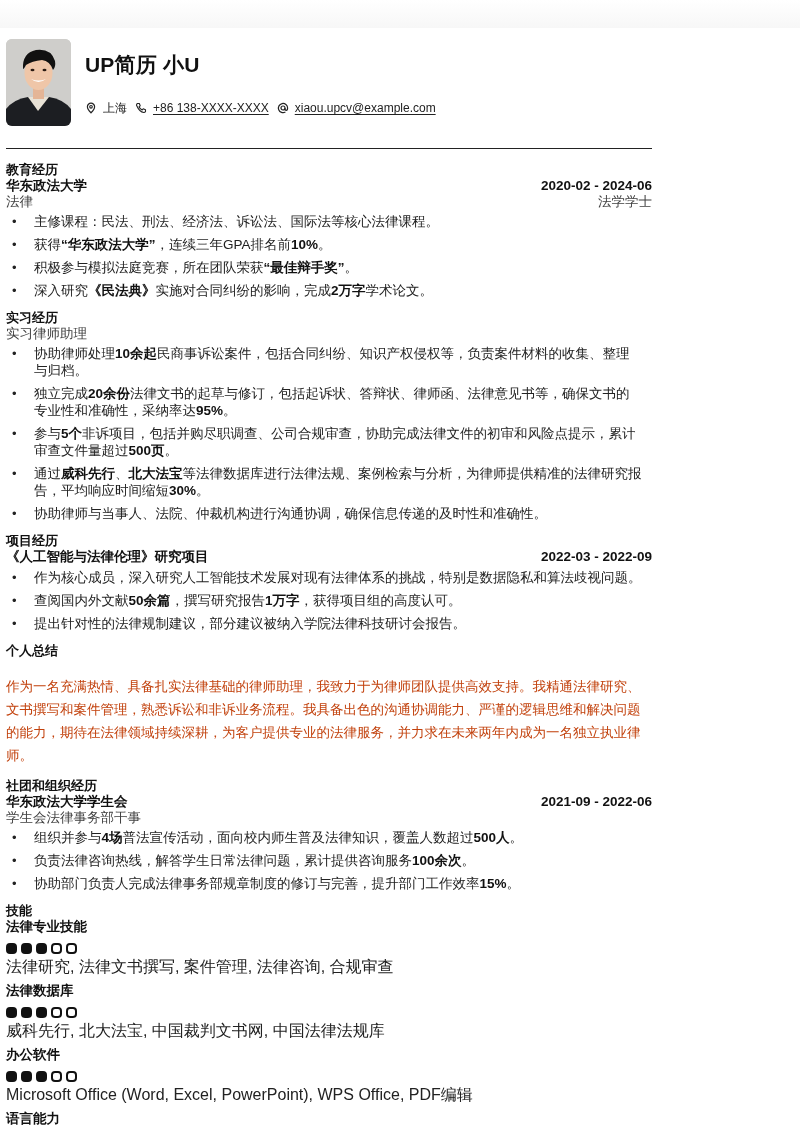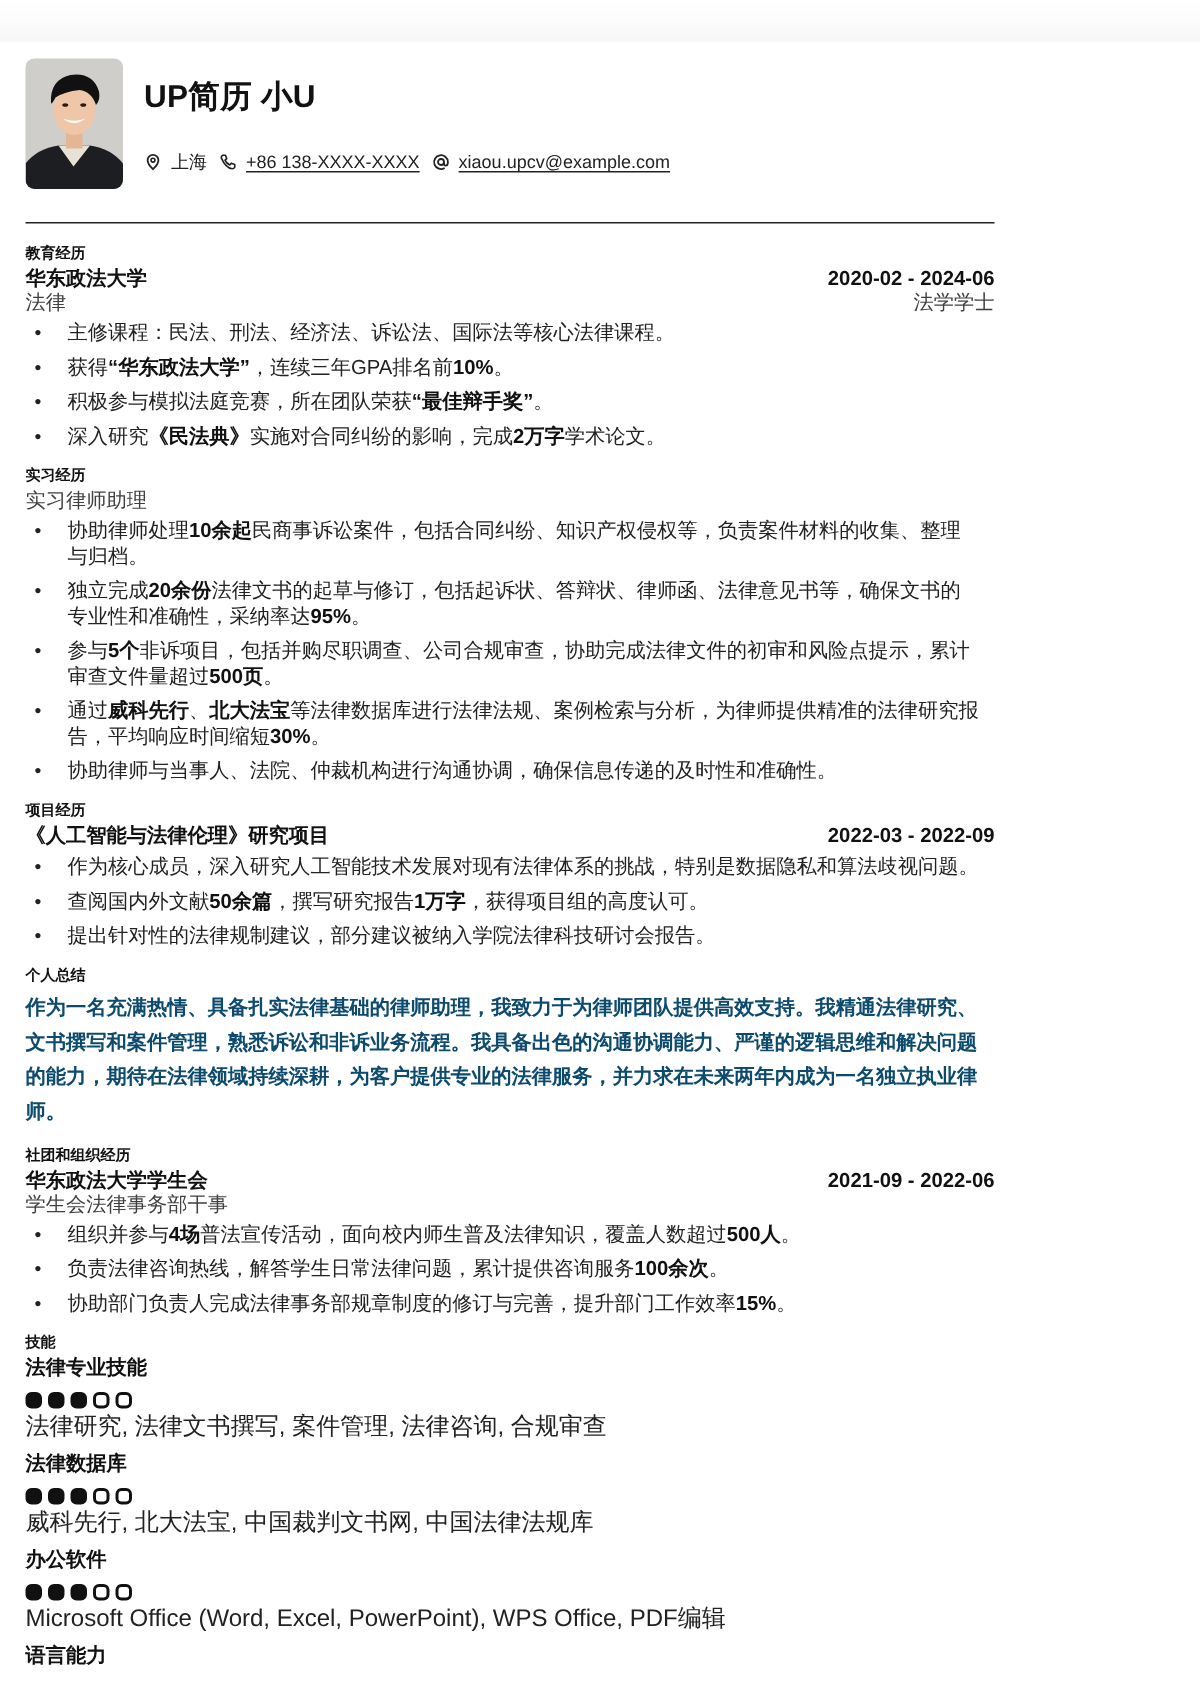--- a/index.html
+++ b/index.html
@@ -1,42 +1,42 @@
 <!DOCTYPE html>
 <html><head>
   <meta charset="utf-8">
   <style>
     * { box-sizing: border-box; margin: 0; padding: 0; }
     html, body { width: 800px; height: 1130px; overflow: hidden; background: #ffffff; }
     body { font-family: "Liberation Sans", "DejaVu Sans", sans-serif; color: #111; position: relative; }
     .top-shade { position: absolute; left: 0; top: 0; width: 800px; height: 28px;
       background: linear-gradient(to bottom, #ffffff 0%, #f7f7f7 100%); }
-    .page { position: absolute; left: 16px; top: 28px; width: 648px; padding: 0 1px; }
+    .page { position: absolute; left: 5px; top: 28px; width: 648px; padding: 0 1px; }
 
     .header { display: flex; align-items: center; height: 92px; padding-top: 16px; }
     .photo { width: 65px; height: 87px; border-radius: 6px; overflow: hidden; position: relative; background: #cfcfcd; flex: none; margin-top: 1px; }
     .photo svg { display: block; }
     .head-info { margin-left: 14px; padding-top: 4px; }
     .name { font-size: 21px; font-weight: 700; letter-spacing: 0.2px; line-height: 26px; }
     .contacts { display: flex; align-items: center; font-size: 12px; margin-top: 22px; color: #222; }
     .contact { display: flex; align-items: center; margin-right: 8px; }
     .contact .ico { width: 12px; height: 12px; margin-right: 6px; display: inline-flex; }
     .contact a { color: #222; text-decoration: underline; text-underline-offset: 2px; }
 
     .divider { height: 1px; background: #222; margin-top: 28px; }
 
     .section { margin-top: 13px; }
-    .section-title { font-size: 10px; font-weight: 700; line-height: 16px; }
+    .section-title { font-size: 13px; font-weight: 700; line-height: 16px; }
     .entry-head { display: flex; justify-content: space-between; font-size: 13.5px; font-weight: 700; line-height: 16px; }
     .entry-sub { display: flex; justify-content: space-between; font-size: 13.5px; line-height: 15px; color: #404040; }
     ul.bullets { list-style: none; margin-top: 4px; }
     ul.bullets li { position: relative; padding-left: 28px; font-size: 13.5px; line-height: 17px; margin-bottom: 6px; color: #222; padding-right: 10px; }
     ul.bullets li::before { content: "•"; position: absolute; left: 6px; top: 0; font-size: 13px; }
     ul.bullets li b { font-weight: 700; color: #111; }
-    .summary { font-size: 13.5px; line-height: 23px; color: #0c4a6e; margin-top: 1px; font-weight: bold; }
+    .summary { font-size: 13.5px; line-height: 23px; color: #c2410c; margin-top: 16px; }
 
     .skill { margin-top: 0; }
     .skill-name { font-size: 13.5px; font-weight: 700; line-height: 16px; margin-top: 5px; }
     .dots { display: flex; margin-top: 8px; height: 11px; }
     .dot { width: 11px; height: 11px; border-radius: 4px; margin-right: 4px; border: 2px solid #111; }
     .dot.filled { background: #111; }
     .skill-desc { font-size: 16px; line-height: 14px; margin-top: 6px; color: #222; }
   </style>
 </head>
 <body>

